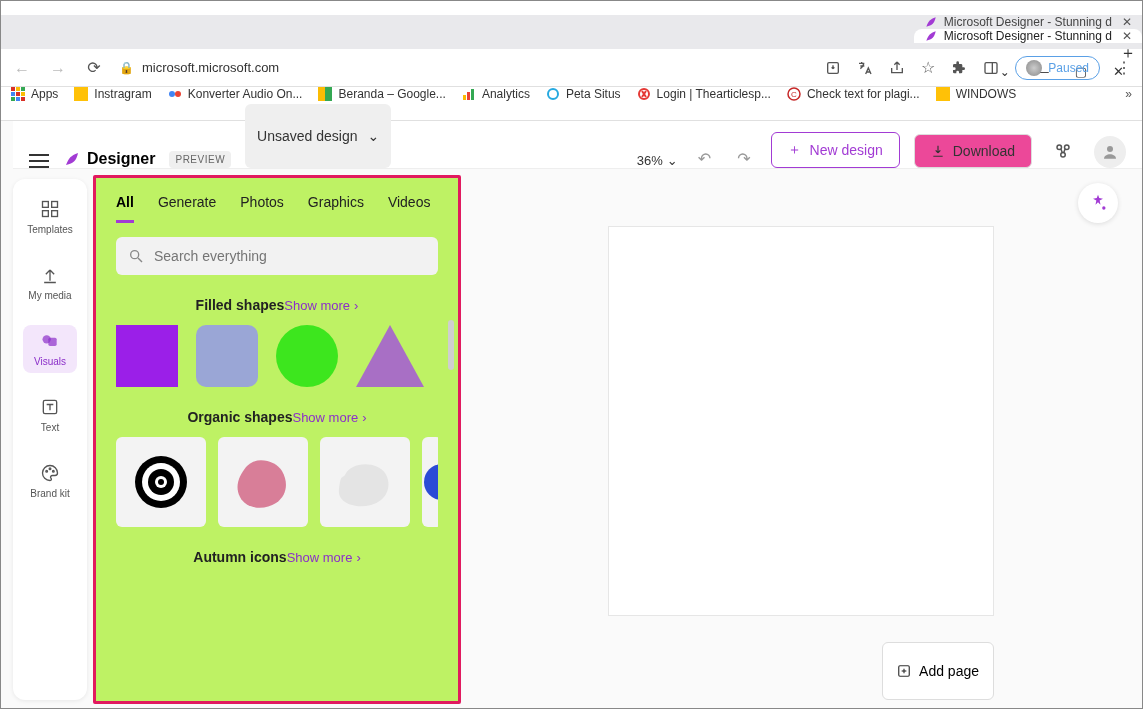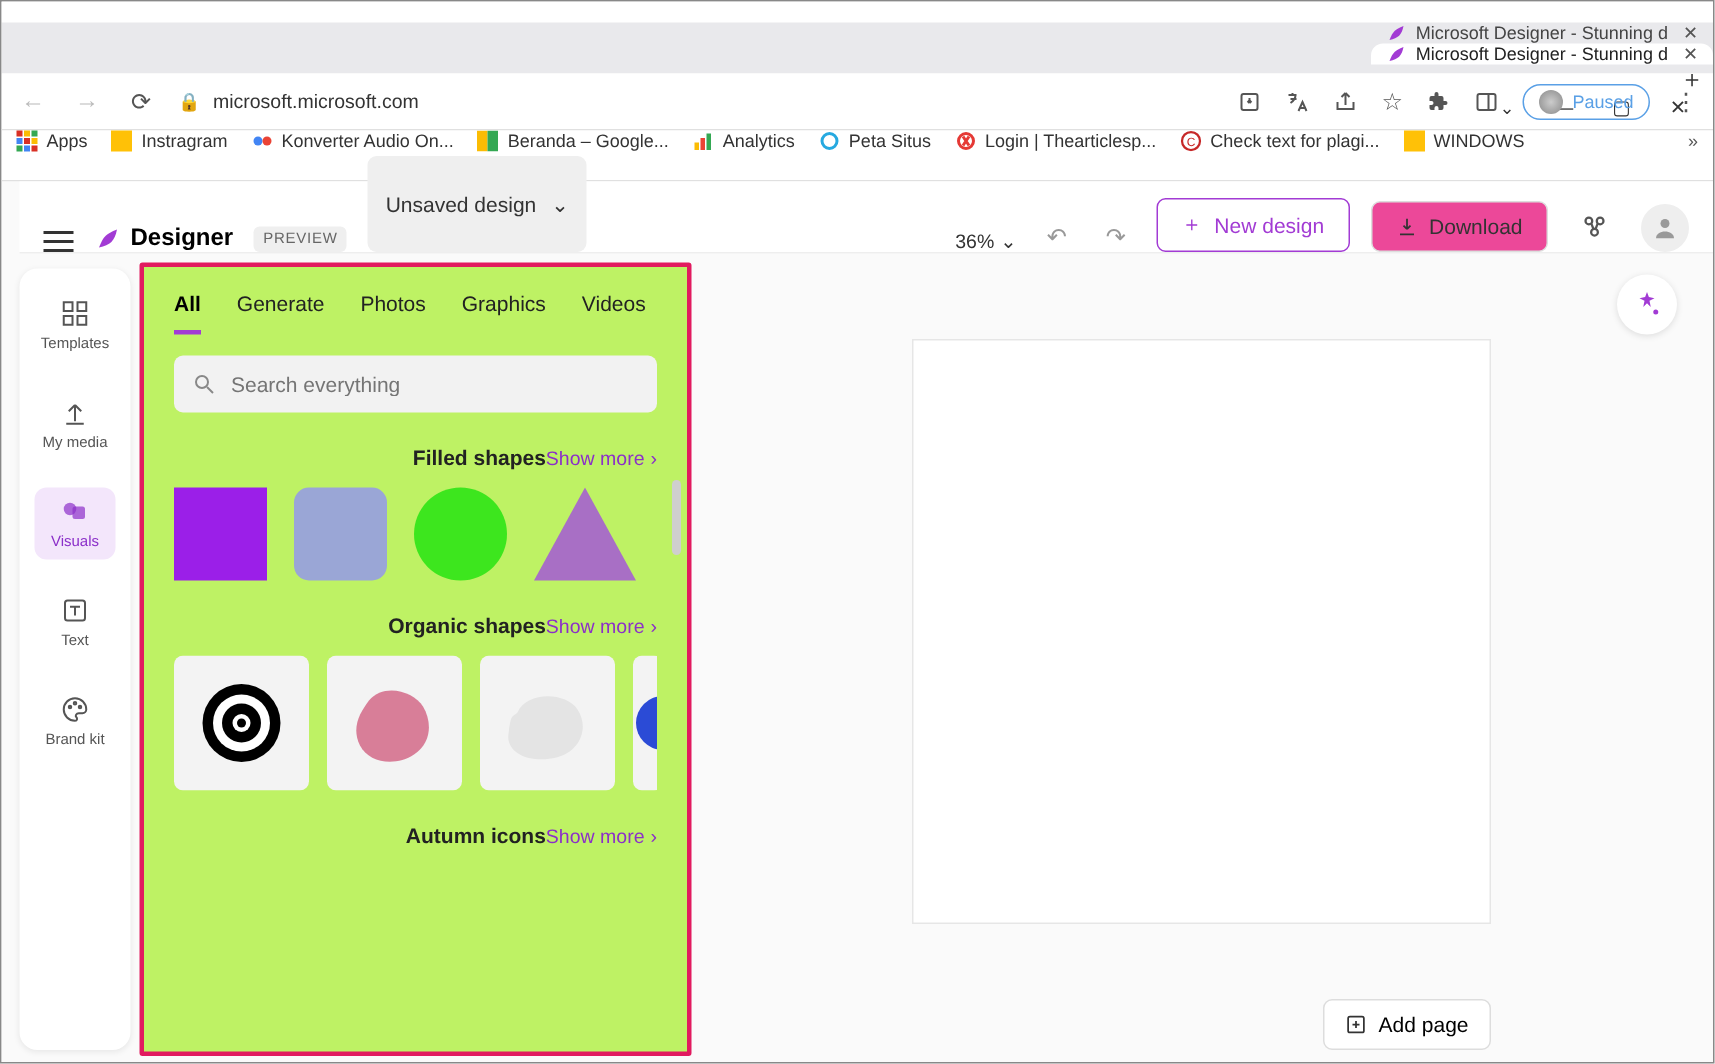--- a/index.html
+++ b/index.html
@@ -55,36 +55,36 @@
   .railitem { width:54px; display:flex; flex-direction:column; align-items:center; gap:5px; font-size:10px; color:#555; padding:6px 0; border-radius:8px;}
   .railitem.active { background:#f3e6fb; color:#8b2fc9;}
   .railitem .ricon { width:20px; height:20px; }
 
   .panel { width:368px; margin:6px 0 6px 6px; background:#bef264; border:3px solid #e11a5f; border-radius:2px; padding:16px 20px; overflow:hidden; position:relative;}
   .ptabs { display:flex; gap:24px; font-size:14px; color:#222; }
   .ptab { padding-bottom:10px; }
   .ptab.active { font-weight:600; border-bottom:3px solid #a23bd4; color:#000;}
   .search { margin-top:14px; height:38px; background:#f2f2f2; border-radius:6px; display:flex; align-items:center; padding:0 12px; gap:10px; color:#777; font-size:14px;justify-content:flex-end;}
   .section { margin-top:22px;}
-  .sechead { display:flex; align-items:center; justify-content:flex-end; font-size:14px;}
+  .sechead { display:flex; align-items:center; justify-content:center; font-size:14px;}
   .sechead .title { font-weight:600; color:#222;}
   .showmore { color:#8b2fc9; font-size:13px; display:flex; align-items:center; gap:4px;}
   .shaperow { margin-top:12px; display:flex; gap:18px; align-items:center;}
   .sq64 { width:62px; height:62px; }
   .purple { background:#9b1fe8;}
   .bluer { background:#9aa6d6; border-radius:10px;}
   .greenc { width:62px; height:62px; background:#3de61e; border-radius:50%;}
   .tri { width:0; height:0; border-left:34px solid transparent; border-right:34px solid transparent; border-bottom:62px solid #a86fc5;}
   .card { width:90px; height:90px; background:#f3f3f3; border-radius:6px; display:flex; align-items:center; justify-content:center; flex:0 0 90px;}
   .organrow { margin-top:12px; display:flex; gap:12px; overflow:hidden;}
   .innerscroll { position:absolute; right:4px; top:142px; width:6px; height:50px; background:#cfcfcf; border-radius:3px;}
 
   .canvaswrap { flex:1; position:relative; }
   .canvas { position:absolute; left:148px; top:58px; width:384px; height:388px; background:#fff; box-shadow:0 0 0 1px #e6e6e6;}
-  .addpage { position:absolute; right:148px; bottom:10px; background:#fff; border:1px solid #ddd; border-radius:6px; padding:8px 14px; font-size:14px; display:flex; align-items:center; gap:8px;}
+  .addpage { position:absolute; right:148px; bottom:10px; background:#fff; border:1px solid #ddd; border-radius:6px; padding:20px 14px; font-size:14px; display:flex; align-items:center; gap:8px;}
   .ai-float { position:absolute; right:24px; top:14px; width:40px; height:40px; background:#fff; border-radius:50%; box-shadow:0 1px 5px rgba(0,0,0,.12); display:flex; align-items:center; justify-content:center; color:#a23bd4;}
 
   svg { display:block; }
 </style>
 </head>
 <body>
 
 <div class="titlebar"></div>
 
 <div class="tabstrip">

